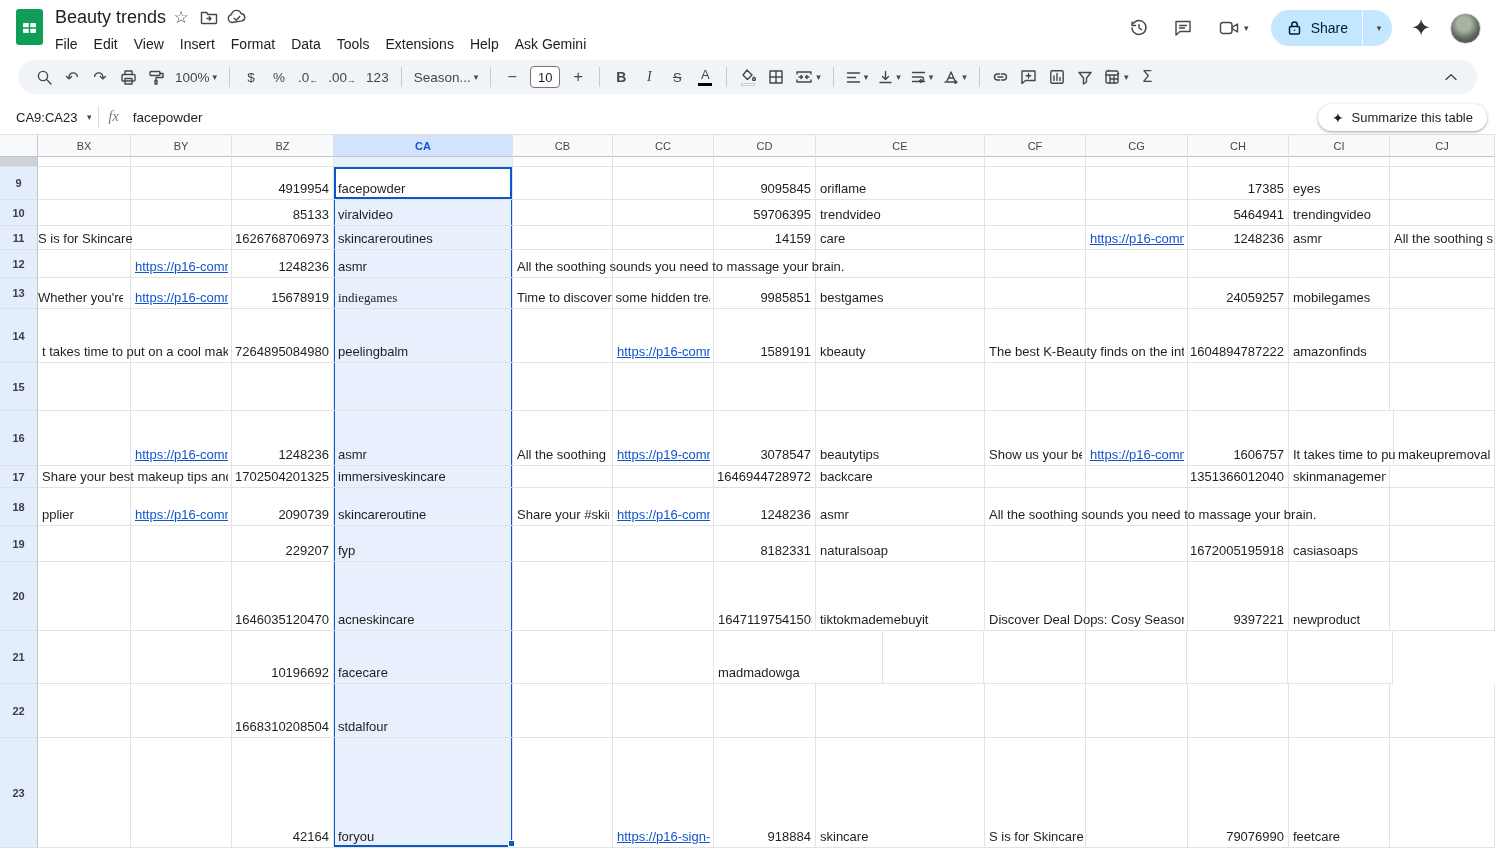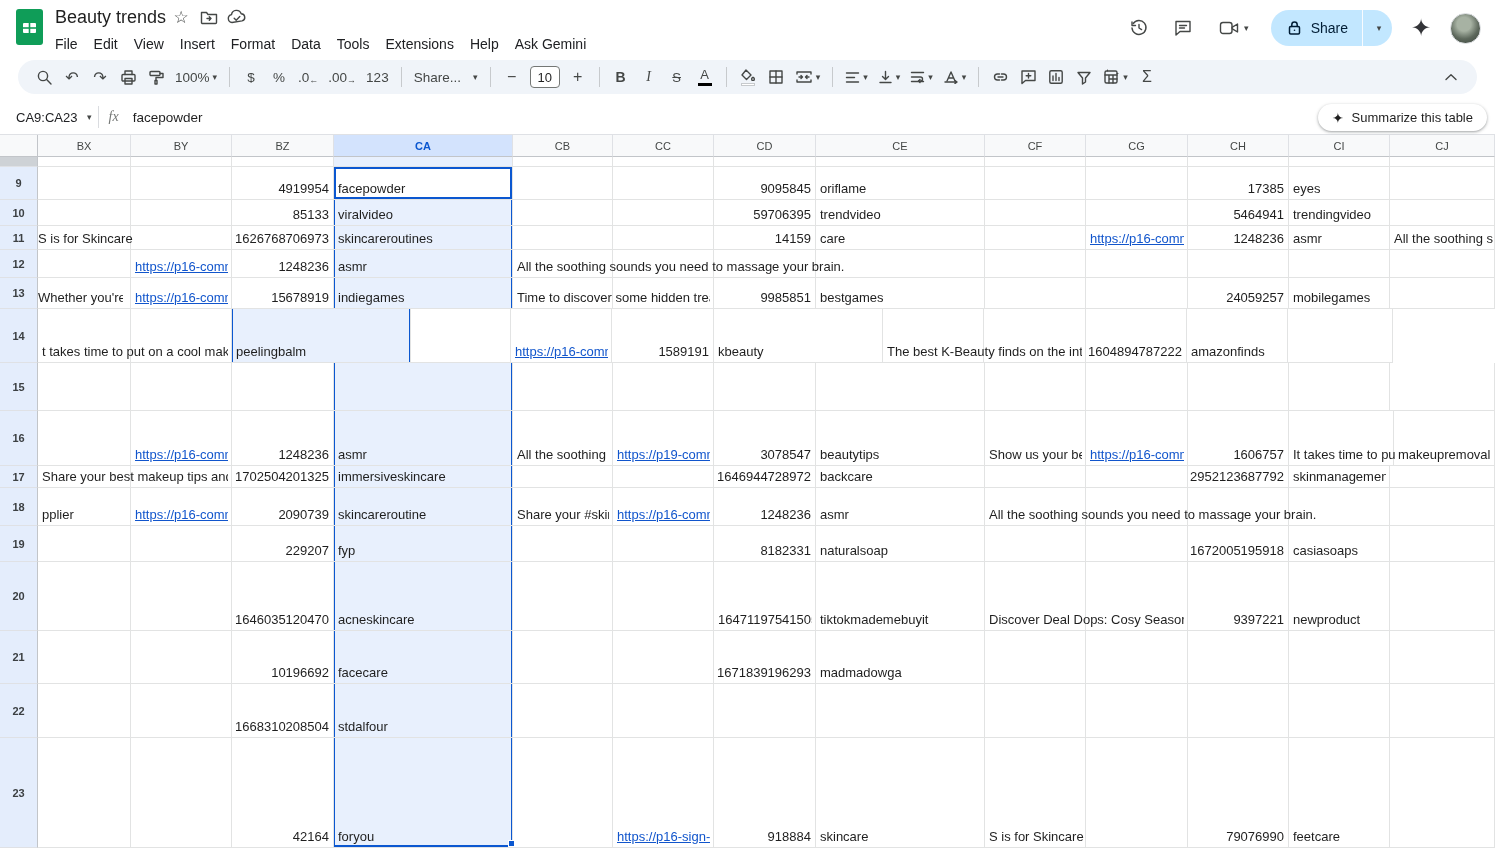--- a/index.html
+++ b/index.html
@@ -213,21 +213,21 @@
       </div>
     <div class="tb-item">
         <span class="tb-text">.00</span>
         <span style="font-size:9px;margin-top:6px;">→</span>
       </div>
     <div class="tb-item">
         <span class="tb-text">123</span>
       </div>
     <div class="tb-divider"></div>
     <div class="tb-item" style="min-width:70px;justify-content:space-between;">
-      <span class="tb-text">Share...</span>
+      <span class="tb-text">Season...</span>
       <span class="caret">▾</span>
     </div>
     <div class="tb-divider"></div>
     <div class="tb-item pm">−</div>
     <div class="size-box">10</div>
     <div class="tb-item pm">+</div>
     <div class="tb-divider"></div>
     <div class="tb-item bold-glyph">B</div>
     <div class="tb-item italic-glyph">I</div>
     <div class="tb-item strike-glyph">S</div>
@@ -490,21 +490,21 @@
       <div class="rowhdr">13</div>
       <div class="cell" style="width: 93px;">
         <span class="v txt clip" style="width: 85px; margin-left: -4px;">Whether you're g</span>
       </div>
       <div class="cell" style="width: 101px;">
         <span class="v txt link clip" style="width: 93px;">https://p16-comm</span>
       </div>
       <div class="cell" style="width: 102px;">
         <span class="v num">15678919</span>
       </div>
-      <div class="cell selfill" style="width: 179px;">
+      <div class="cell selfill" style="width: 179px; font-family: Liberation Serif, serif;">
         <span class="v txt clip" style="width: 171px;">indiegames</span>
       </div>
       <div class="cell" style="width: 100px;">
         <span class="v txt clip" style="width: 193px;">Time to discover some hidden treasures</span>
       </div>
       <div class="cell" style="width: 101px;"></div>
       <div class="cell" style="width: 102px;">
         <span class="v num">9985851</span>
       </div>
       <div class="cell" style="width: 169px;">
@@ -519,20 +519,23 @@
         <span class="v txt clip" style="width: 93px;">mobilegames</span>
       </div>
       <div class="cell" style="width: 105px;"></div>
     </div>
     <div class="g-row" style="height: 54px;">
       <div class="rowhdr">14</div>
       <div class="cell" style="width: 93px;">
         <span class="v txt clip" style="width: 186px;">t takes time to put on a cool makeup</span>
       </div>
       <div class="cell" style="width: 101px;"></div>
+      <div class="cell" style="width: 102px;">
+        <span class="v num">7264895084980</span>
+      </div>
       <div class="cell selfill" style="width: 179px;">
         <span class="v txt clip" style="width: 171px;">peelingbalm</span>
       </div>
       <div class="cell" style="width: 100px;"></div>
       <div class="cell" style="width: 101px;">
         <span class="v txt link clip" style="width: 93px;">https://p16-comm</span>
       </div>
       <div class="cell" style="width: 102px;">
         <span class="v num">1589191</span>
       </div>
@@ -623,21 +626,21 @@
       <div class="cell" style="width: 101px;"></div>
       <div class="cell" style="width: 102px;">
         <span class="v num">1646944728972</span>
       </div>
       <div class="cell" style="width: 169px;">
         <span class="v txt clip" style="width: 161px;">backcare</span>
       </div>
       <div class="cell" style="width: 101px;"></div>
       <div class="cell" style="width: 102px;"></div>
       <div class="cell" style="width: 101px;">
-        <span class="v num">2952123687792</span>
+        <span class="v num">1351366012040</span>
       </div>
       <div class="cell" style="width: 101px;">
         <span class="v txt clip" style="width: 93px;">skinmanagement</span>
       </div>
       <div class="cell" style="width: 105px;"></div>
     </div>
     <div class="g-row" style="height: 38px;">
       <div class="rowhdr">18</div>
       <div class="cell" style="width: 93px;">
         <span class="v txt clip" style="width: 85px;">pplier</span>
@@ -734,23 +737,20 @@
       <div class="cell" style="width: 93px;"></div>
       <div class="cell" style="width: 101px;"></div>
       <div class="cell" style="width: 102px;">
         <span class="v num">10196692</span>
       </div>
       <div class="cell selfill" style="width: 179px;">
         <span class="v txt clip" style="width: 171px;">facecare</span>
       </div>
       <div class="cell" style="width: 100px;"></div>
       <div class="cell" style="width: 101px;"></div>
-      <div class="cell" style="width: 102px;">
-        <span class="v num">1671839196293</span>
-      </div>
       <div class="cell" style="width: 169px;">
         <span class="v txt clip" style="width: 161px;">madmadowga</span>
       </div>
       <div class="cell" style="width: 101px;"></div>
       <div class="cell" style="width: 102px;"></div>
       <div class="cell" style="width: 101px;"></div>
       <div class="cell" style="width: 101px;"></div>
       <div class="cell" style="width: 105px;"></div>
     </div>
     <div class="g-row" style="height: 54px;">

